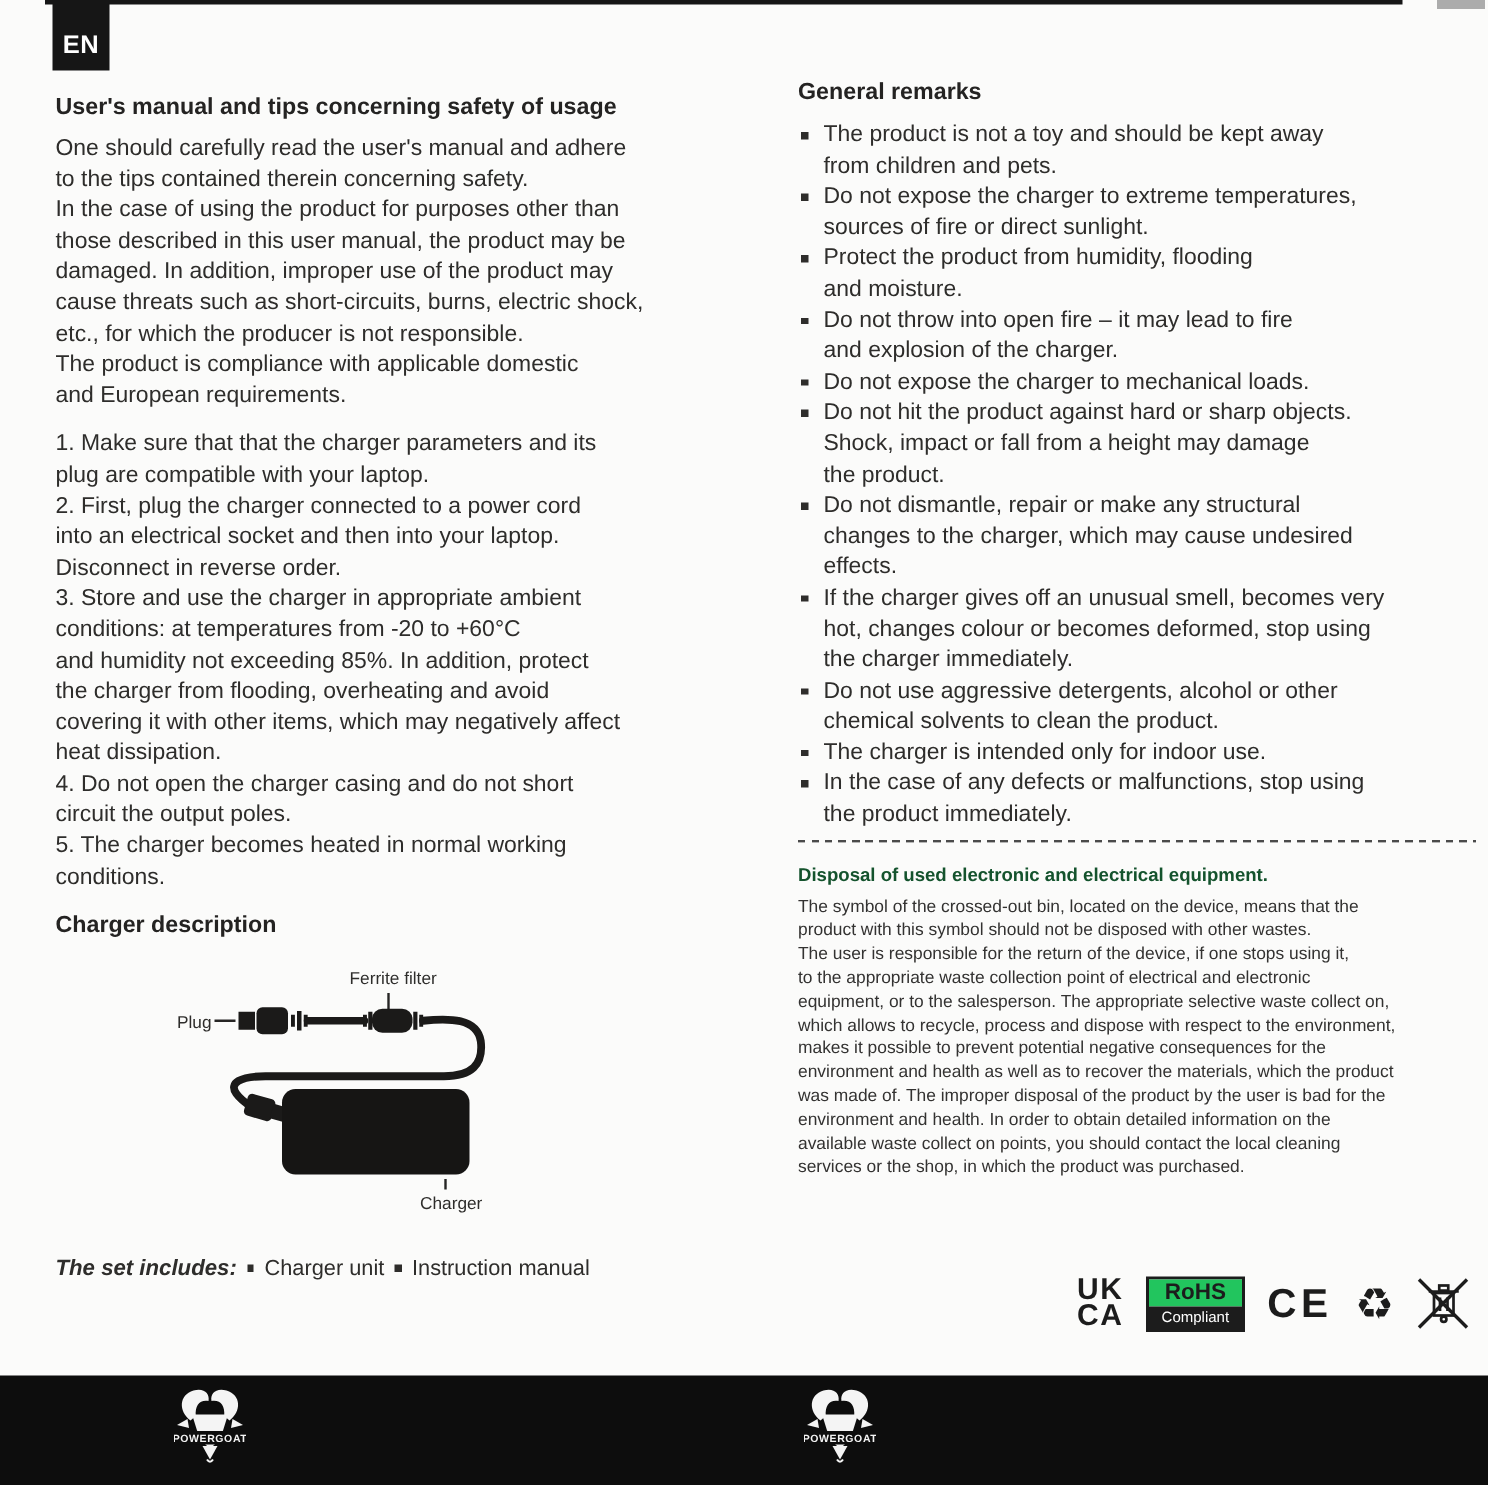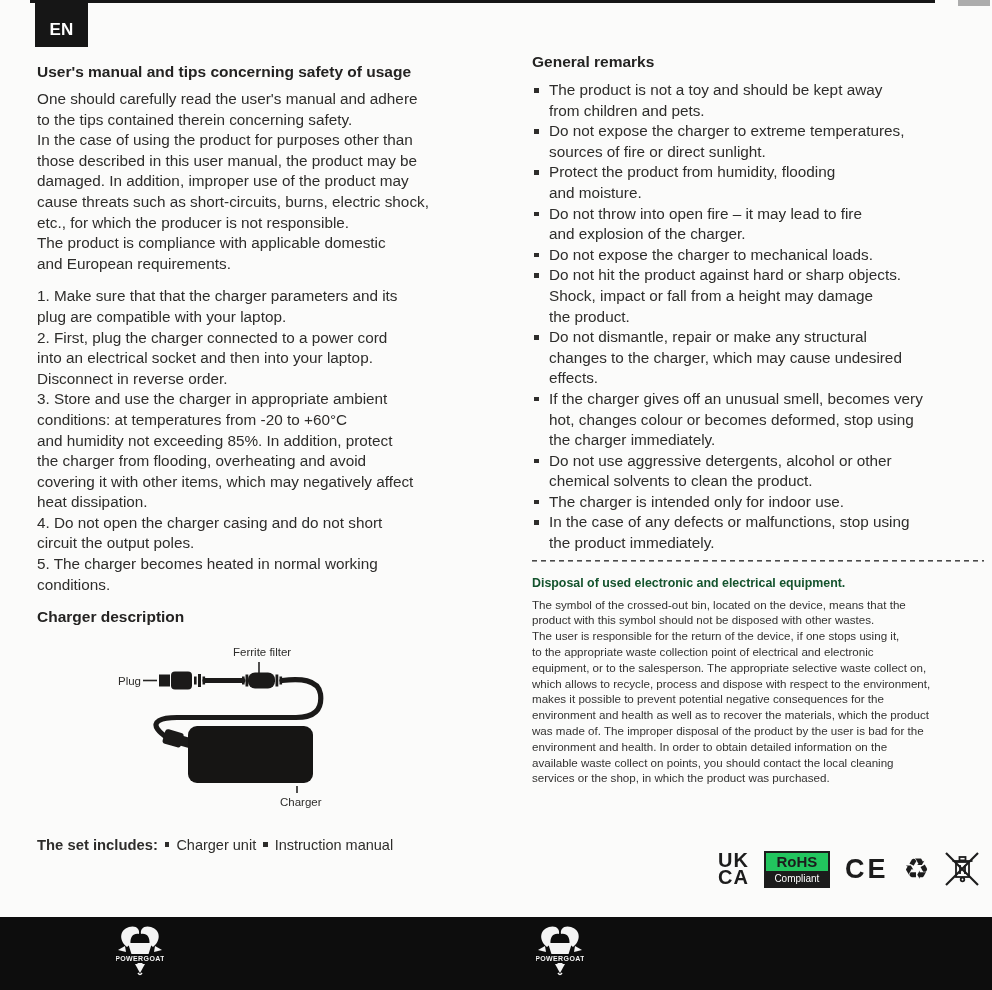--- a/index.html
+++ b/index.html
@@ -6,21 +6,21 @@
   body{
     width:992px;height:990px;position:relative;overflow:hidden;
     background:#fbfbfa;
     font-family:"Liberation Sans","DejaVu Sans",sans-serif;
     color:#2e2d2b;
     -webkit-font-smoothing:antialiased;
   }
   .top-strip{position:absolute;left:30px;top:0;width:905px;height:3px;background:#161616;}
   .top-corner-mark{position:absolute;right:2px;top:0;width:32px;height:6px;background:#8a8a8a;opacity:.7;}
   .lang-badge{
-    position:absolute;left:35px;top:0;width:53px;height:47px;background:#161616;
+    position:absolute;left:35px;top:0;width:38px;height:47px;background:#161616;
     color:#fff;font-weight:bold;font-size:17px;display:flex;align-items:flex-end;justify-content:center;
     padding-bottom:7px;box-sizing:border-box;letter-spacing:.3px;
   }
   .col{position:absolute;}
   #left-col{left:37px;top:62px;width:458px;}
   #right-col{left:532px;top:52px;width:452px;}
   h2{font-size:15.5px;line-height:20px;margin:0;color:#242322;}
   .body-text{font-size:15.3px;line-height:20.6px;white-space:pre-line;margin:0;}
   #left-col .sec{margin-bottom:12px;}
   #left-col h2{margin-bottom:7px;}
@@ -32,21 +32,21 @@
   .dashed-divider{
     height:2px;margin:6px 0 14px 0;
     background:repeating-linear-gradient(90deg,#4a4a4a 0 5px,transparent 5px 9px);
     background-size:100% 1.6px;background-repeat:no-repeat;background-position:0 0;
   }
   .disposal-title{font-size:12.4px;font-weight:bold;margin:0 0 7px 0;color:#14532d;}
   .fine-print{font-size:11.6px;line-height:15.8px;white-space:pre-line;margin:0;color:#333231;}
   .diagram-wrap{margin-top:2px;}
   .diagram-wrap svg text{font-family:"Liberation Sans","DejaVu Sans",sans-serif;font-size:11.5px;fill:#2e2d2b;}
   .set-includes{margin-top:18px;font-size:14.5px;display:flex;align-items:center;}
-  .set-includes b{font-size:14.8px;}
+  .set-includes b{font-size:14.8px;font-style:italic;}
   .certs{position:absolute;left:718px;top:846px;height:46px;display:flex;align-items:center;gap:15px;color:#1c1c1c;}
   .ukca{font-weight:800;font-size:20px;line-height:17px;letter-spacing:1px;text-align:center;}
   .rohs{border:2.5px solid #1c1c1c;width:62px;text-align:center;}
   .rohs-top{font-weight:800;font-size:15px;line-height:18px;background:#22c55e;}
   .rohs-bottom{background:#1c1c1c;color:#fff;font-size:10px;line-height:13px;padding:1px 0;}
   .ce{font-size:27px;font-weight:bold;letter-spacing:3px;}
   .recycle{font-size:29px;line-height:29px;font-family:"DejaVu Sans",sans-serif;}
   .footer-bar{position:absolute;left:0;top:917px;width:992px;height:73px;background:#0d0d0d;}
   .brand-logo{position:absolute;top:5px;width:48px;height:58px;}
   .brand-logo svg{width:100%;height:100%;}

